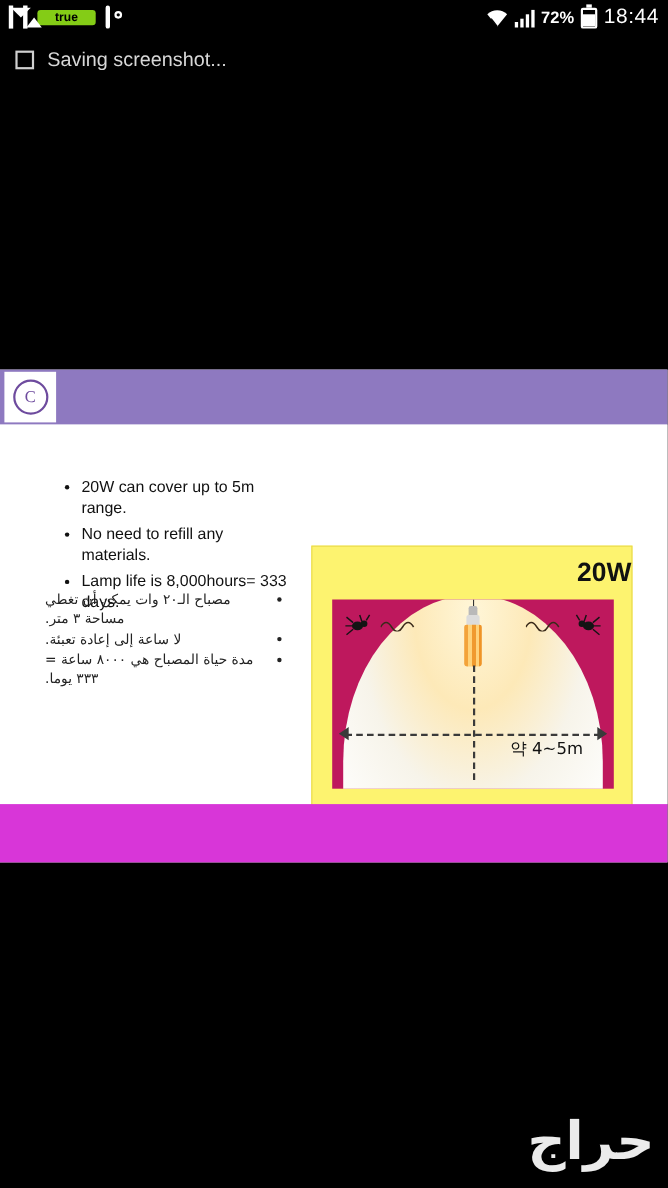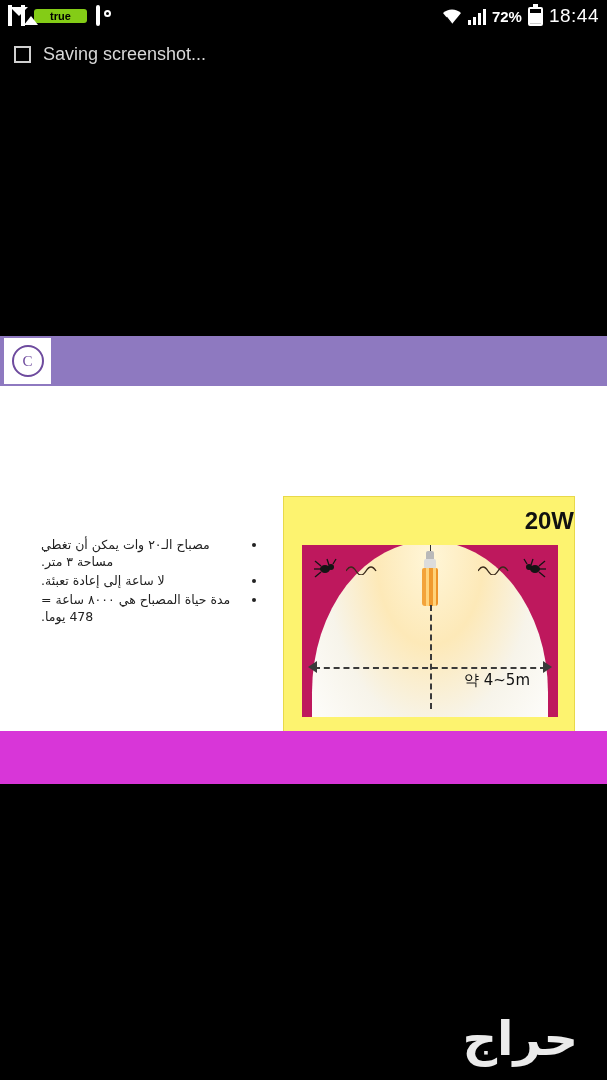--- a/index.html
+++ b/index.html
@@ -377,21 +377,21 @@
     position: absolute;
     top: 16px;
     width: 36px; height: 12px;
   }
   .squiggle.left { left: 44px; }
   .squiggle.right { right: 44px; }
 
   
   .watermark {
     position: absolute;
-    right: 29px;
+    right: 12px;
     bottom: 14px;
     font-family: "DejaVu Sans", sans-serif;
     font-size: 48px;
     font-weight: bold;
     color: #ffffff;
     opacity: 0.92;
     letter-spacing: 2px;
     direction: rtl;
   }
 </style>
@@ -432,25 +432,30 @@
 <div class="slide">
 
   <div class="slide-header">
     <div class="logo-box">
       <div class="logo-circle">C</div>
     </div>
   </div>
 
   <div class="slide-body">
 
+    <ul class="bullets-en">
+      <li>20W can cover up to 5m range.</li>
+      <li>No need to refill any materials.</li>
+      <li>Lamp life is 8,000hours= 333 days.</li>
+    </ul>
 
     <ul class="bullets-ar">
       <li>مصباح الـ٢٠ وات يمكن أن تغطي مساحة ٣ متر.</li>
       <li>لا ساعة إلى إعادة تعبئة.</li>
-      <li>مدة حياة المصباح هي ٨٠٠٠ ساعة = 478 يوما.</li>
+      <li>مدة حياة المصباح هي ٨٠٠٠ ساعة = ٣٣٣ يوما.</li>
     </ul>
 
     <div class="diagram">
       <div class="diagram-title">20W</div>
       <div class="diagram-inner">
         <div class="light-dome"></div>
 
         <div class="lamp-wire"></div>
         <div class="lamp">
           <div class="cap"></div>

